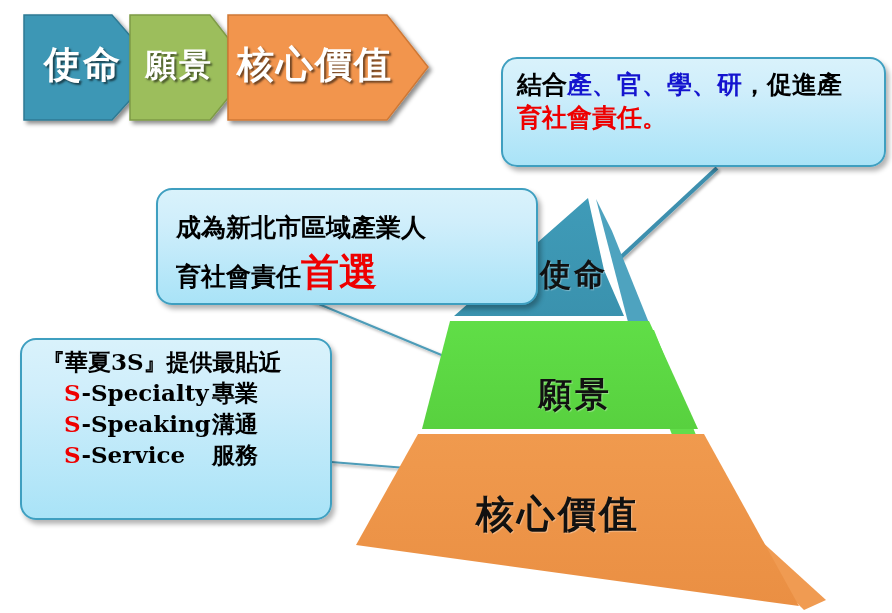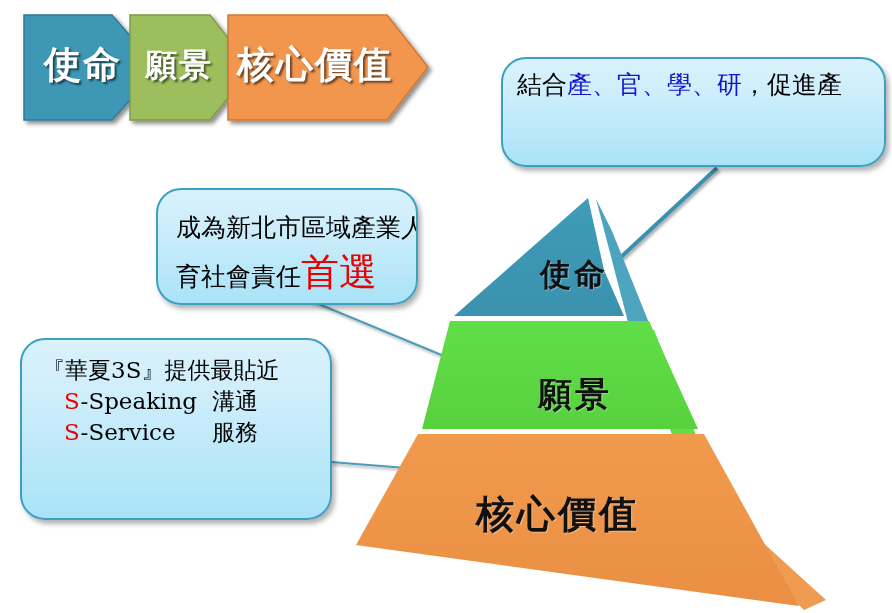--- a/index.html
+++ b/index.html
@@ -51,50 +51,50 @@
   #banner-corevalue-label {
     left: 233px; top: 40px;
     font-size: 37px;
   }
 
   
   .callout {
     position: absolute;
     box-sizing: border-box;
     border: 2px solid #3f9fc0;
-    border-radius: 25px;
+    border-radius: 16px;
     background: linear-gradient(to bottom, #d9f2fb 0%, #cfeefb 30%, #a9e3f7 100%);
     box-shadow: 3px 4px 5px rgba(0,0,0,0.30);
     font-family: "DejaVu Serif", "Liberation Serif", serif;
-    font-weight: normal;
+    font-weight: bold;
     color: #000000;
     overflow: hidden;
   }
   .callout .line {
     white-space: nowrap;
   }
 
   #callout-mission {
     left: 497px; top: 57px;
     width: 385px; height: 110px;
     padding: 9px 0 0 14px;
     font-size: 25px;
     line-height: 33px;
   }
   #callout-vision {
     left: 152px; top: 188px;
-    width: 262px; height: 117px;
+    width: 382px; height: 117px;
     padding: 16px 0 8px 18px;
     font-size: 25px;
     line-height: 44px;
   }
   #callout-3s {
     left: 16px; top: 338px;
     width: 312px; height: 182px;
-    padding: 15px 0 0 20px;
+    padding: 6px 0 0 20px;
     font-size: 23px;
     line-height: 31px;
   }
 
   .blue-txt { color: #1414cf; }
   .red-txt  { color: #ee0000; }
   .big-red  { color: #ee0000; font-size: 38px; }
 
   .s-line {
     font-family: "DejaVu Serif", "Liberation Serif", serif;
@@ -189,29 +189,31 @@
   <div class="banner-label" id="banner-mission-label">使命</div>
   <div class="banner-label" id="banner-vision-label">願景</div>
   <div class="banner-label" id="banner-corevalue-label">核心價值</div>
 
   <div class="pyr-label" id="pyramid-label-mission">使命</div>
   <div class="pyr-label" id="pyramid-label-vision">願景</div>
   <div class="pyr-label" id="pyramid-label-corevalue">核心價值</div>
 
   <div class="callout" id="callout-mission">
     <div class="line"><span>結合</span><span class="blue-txt">產、官、學、研</span><span>，促進產</span></div>
+    <div class="line red-txt">育社會責任。</div>
   </div>
 
   <div class="callout" id="callout-vision">
     <div class="line">成為新北市區域產業人</div>
     <div class="line"><span>育社會責任</span><span class="big-red">首選</span></div>
   </div>
 
   <div class="callout" id="callout-3s">
     <div class="line">『華夏3S』提供最貼近</div>
 
+    <div class="line s-line"><span class="s-en"><span class="red-txt">S</span><span>-Specialty</span></span><span>專業</span></div>
 
     <div class="line s-line"><span class="s-en"><span class="red-txt">S</span><span>-Speaking</span></span><span>溝通</span></div>
 
     <div class="line s-line"><span class="s-en"><span class="red-txt">S</span><span>-Service</span></span><span>服務</span></div>
   </div>
 
 </div>
 
 </body></html>

